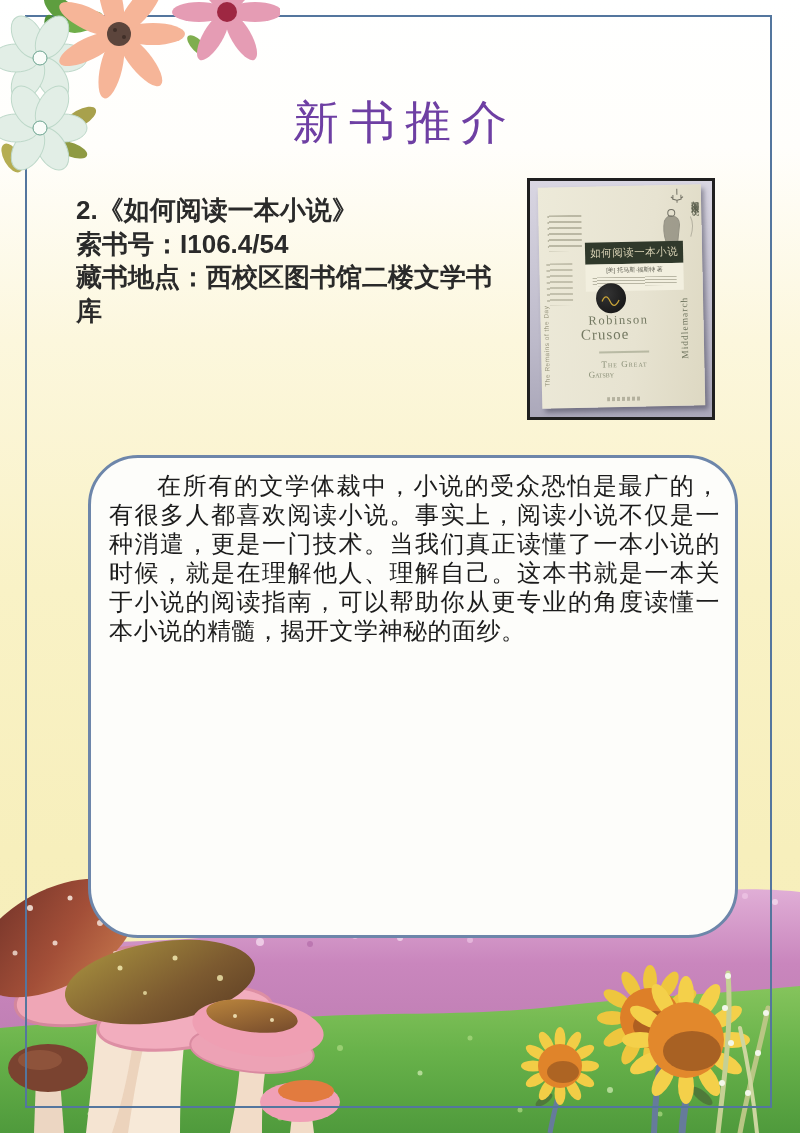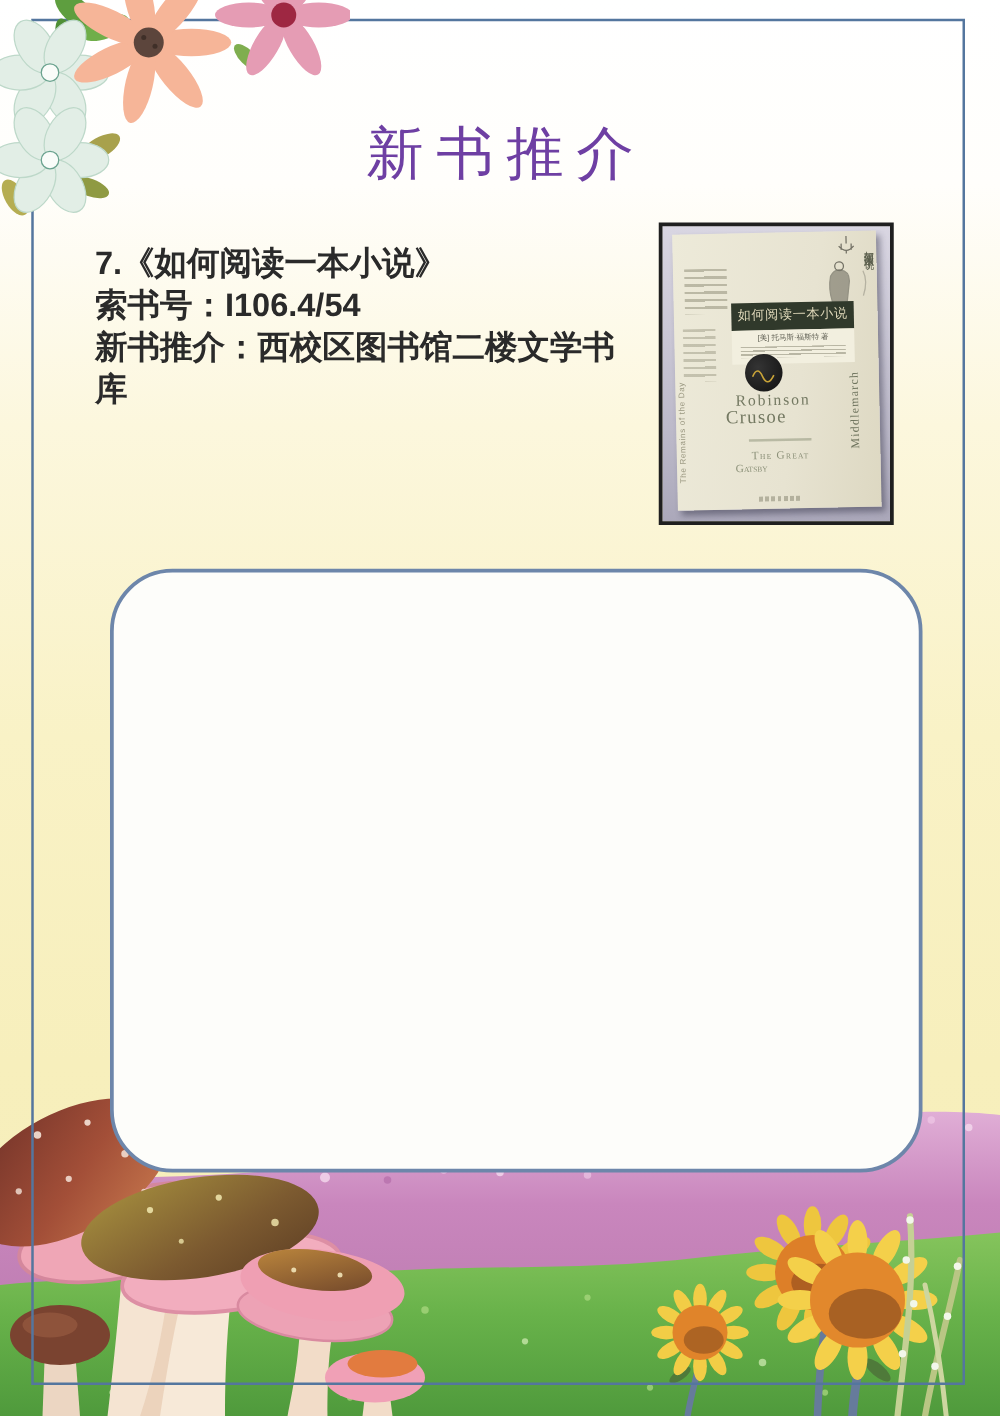--- a/index.html
+++ b/index.html
@@ -321,23 +321,23 @@
       <use href="#kp" transform="rotate(180 227 12)"></use>
         <use href="#kp" transform="rotate(240 227 12)"></use>
       <use href="#kp" transform="rotate(300 227 12)"></use>
       <circle cx="227" cy="12" r="10" fill="#9e2742"></circle>
     </g>
   </svg>
 
   <div class="page-title">新书推介</div>
 
   <div class="book-info">
-    <div>7.《如何阅读一本小说》</div>
+    <div>2.《如何阅读一本小说》</div>
     <div><span>索书号：</span><span>I106.4/54</span></div>
-    <div><span>新书推介：</span><span>西校区图书馆二楼文学书库</span></div>
+    <div><span>藏书地点：</span><span>西校区图书馆二楼文学书库</span></div>
   </div>
 
   <div class="photo">
     <div class="bookcover">
       <svg class="cv-sketch" width="46" height="58" viewBox="0 0 46 58" aria-hidden="true">
         <g stroke="#55544a" stroke-width="1" fill="none" opacity=".8">
           <path d="M27,2 v6 M21,10 q6,7 12,0 M23,8 v5 M31,8 v5 M27,13 v3"></path>
           <circle cx="21" cy="26" r="3.5"></circle>
           <path d="M14,34 q3,-6 8,-5 q7,1 7,9 l-2,16 h-12 q-3,-10 -1,-20 z" fill="#6a695c" opacity=".7"></path>
           <path d="M40,30 q4,8 0,20" opacity=".4"></path>
@@ -365,15 +365,16 @@
         <div class="g1">The Great</div>
         <div class="g2">Gatsby</div>
       </div>
       <div class="cv-mid">Middlemarch</div>
       <div class="cv-spine">如何阅读一本小说</div>
       <div class="cv-pub"></div>
     </div>
   </div>
 
   <div class="desc-box">
+    <p>在所有的文学体裁中，小说的受众恐怕是最广的，有很多人都喜欢阅读小说。事实上，阅读小说不仅是一种消遣，更是一门技术。当我们真正读懂了一本小说的时候，就是在理解他人、理解自己。这本书就是一本关于小说的阅读指南，可以帮助你从更专业的角度读懂一本小说的精髓，揭开文学神秘的面纱。</p>
   </div>
 
 </div>
 
 </body></html>

